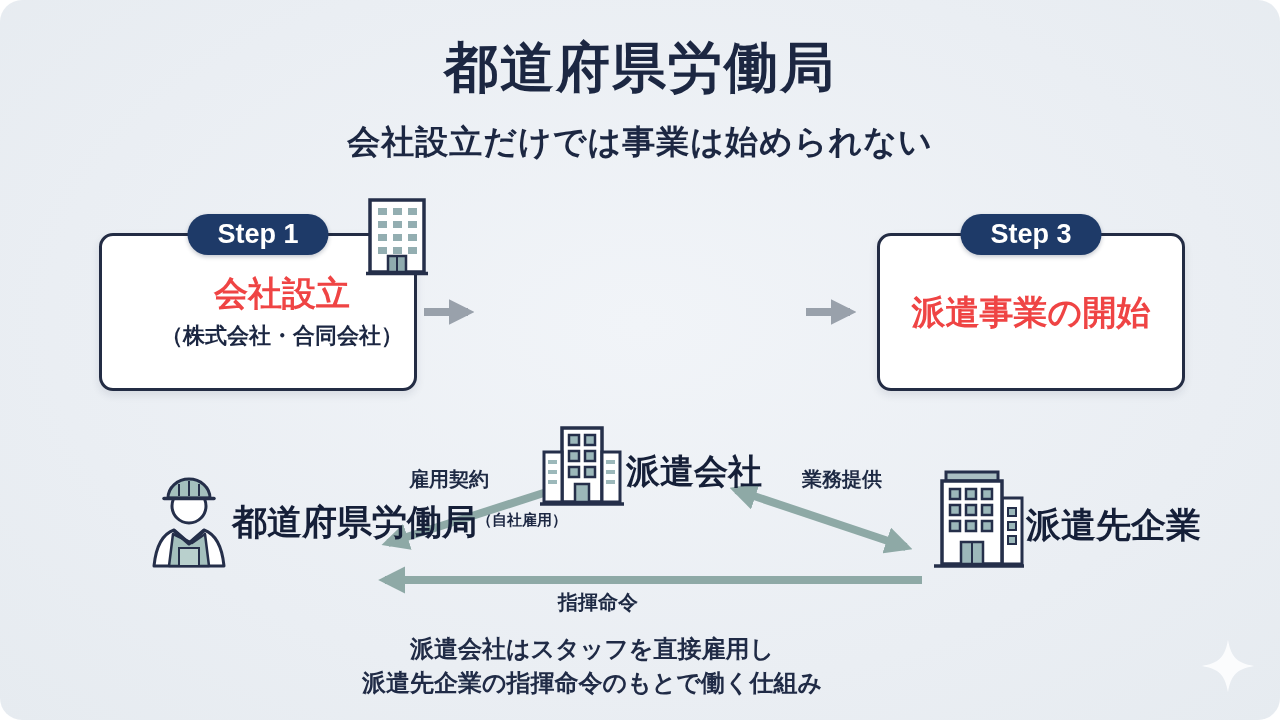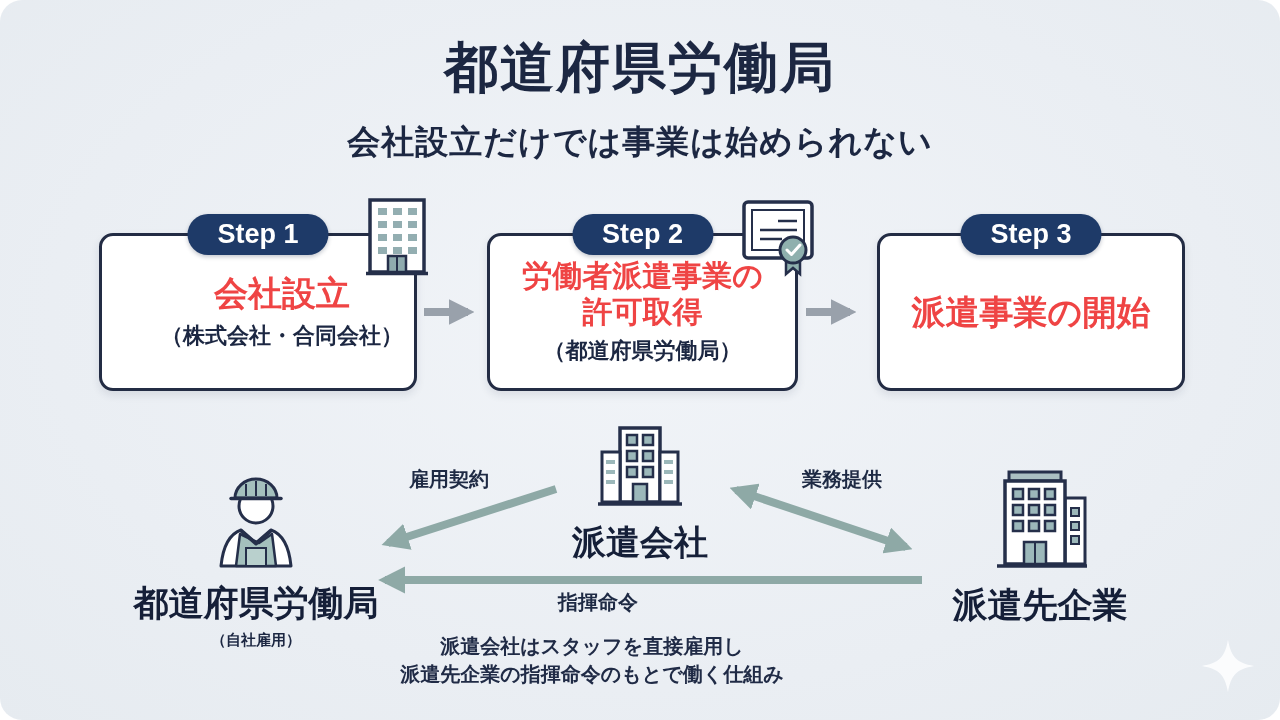--- a/index.html
+++ b/index.html
@@ -34,34 +34,34 @@
     box-shadow: 0 2px 4px rgba(20,30,60,0.25);
   }
   .step-title { font-size: 34px; font-weight: 800; color: #ef4444; text-align: center;
     white-space: pre-line; line-height: 1.18; }
   .b2 .step-title { font-size: 30px; }
   .step-note { font-size: 22px; font-weight: 700; color: #1c2742; margin-top: 7px; text-align: center; }
   .corner-icon { position: absolute; }
   .icon-step1 { right: -14px; top: -39px; }
   .icon-step2 { right: -21px; top: -38px; }
   .arrow-layer { position: absolute; left: 0; top: 0; width: 1280px; height: 720px; pointer-events: none; }
-  .node { position: absolute; display: flex; flex-direction: column; align-items: center; font-family: Liberation Serif, serif; }
+  .node { position: absolute; display: flex; flex-direction: row; align-items: center; font-family: Liberation Serif, serif; }
   .node-agency { left: 538px; top: 424px; width: 204px; }
   .node-staff  { left: 146px; top: 464px; width: 220px; }
   .node-client { left: 928px; top: 468px; width: 224px; }
   .node-label { font-size: 34px; font-weight: 800; color: #151f38; margin-top: 8px; white-space: nowrap; }
   .node-note  { font-size: 15px; font-weight: 700; color: #1c2742; margin-top: 4px; white-space: nowrap; }
   .edge-label { position: absolute; width: 300px; text-align: center;
     font-size: 20px; font-weight: 700; color: #1e2a44; white-space: nowrap; }
   .edge-employment { left: 299px; top: 466px; }
   .edge-service    { left: 692px; top: 466px; }
   .edge-command    { left: 448px; top: 589px; }
   .diagram-note {
     position: absolute; top: 632px; left: 192px; width: 800px; text-align: center;
-    font-size: 20px; font-weight: 700; color: #202b46; line-height: 1.4; white-space: pre-line;
+    font-size: 24px; font-weight: 700; color: #202b46; line-height: 1.4; white-space: pre-line;
   }
   .sparkle { position: absolute; left: 1202px; top: 640px; opacity: 0.92; filter: blur(0.4px); }
 </style>
 </head>
 <body>
 
 <div class="slide">
 
   <div class="title">都道府県労働局</div>
   <div class="subtitle">会社設立だけでは事業は始められない</div>
@@ -103,38 +103,20 @@
         </g>
         <rect x="22" y="59" width="18" height="16" fill="#8fabae" stroke="#252f4a" stroke-width="2.5"></rect>
         <line x1="31" y1="59" x2="31" y2="75" stroke="#252f4a" stroke-width="2"></line>
         <line x1="0" y1="76.5" x2="62" y2="76.5" stroke="#252f4a" stroke-width="3.5"></line>
       </svg>
     </span>
     <div class="step-title">会社設立</div>
     <div class="step-note">（株式会社・合同会社）</div>
   </div>
 
-  <div class="step-box b2">
-    <div class="badge">Step 2</div>
-    <span class="corner-icon icon-step2">
-      <svg width="76" height="80" viewBox="0 0 76 80">
-        <rect x="4" y="4" width="68" height="56" rx="4" fill="#ffffff" stroke="#252f4a" stroke-width="3.5"></rect>
-        <rect x="12" y="12" width="52" height="40" fill="none" stroke="#252f4a" stroke-width="2"></rect>
-        <line x1="38" y1="23" x2="57" y2="23" stroke="#252f4a" stroke-width="2.5"></line>
-        <line x1="20" y1="32" x2="57" y2="32" stroke="#252f4a" stroke-width="2.5"></line>
-        <line x1="20" y1="41" x2="42" y2="41" stroke="#252f4a" stroke-width="2.5"></line>
-        <path d="M46 60 v16 l7-6 7 6 v-16 z" fill="#8fb0ae" stroke="#252f4a" stroke-width="2.5"></path>
-        <circle cx="53" cy="52" r="13" fill="#8fb0ae" stroke="#252f4a" stroke-width="3"></circle>
-        <path d="M47 52 l4.5 4.5 L60 47" fill="none" stroke="#ffffff" stroke-width="3" stroke-linecap="round" stroke-linejoin="round"></path>
-      </svg>
-    </span>
-    <div class="step-title">労働者派遣事業の
-許可取得</div>
-    <div class="step-note">（都道府県労働局）</div>
-  </div>
 
   <div class="step-box b3">
     <div class="badge">Step 3</div>
     <div class="step-title">派遣事業の開始</div>
   </div>
 
   <div class="node node-agency">
     <span>
       <svg width="88" height="84" viewBox="0 0 88 84">
         <rect x="24" y="4" width="40" height="74" fill="#ffffff" stroke="#252f4a" stroke-width="3.5"></rect>

